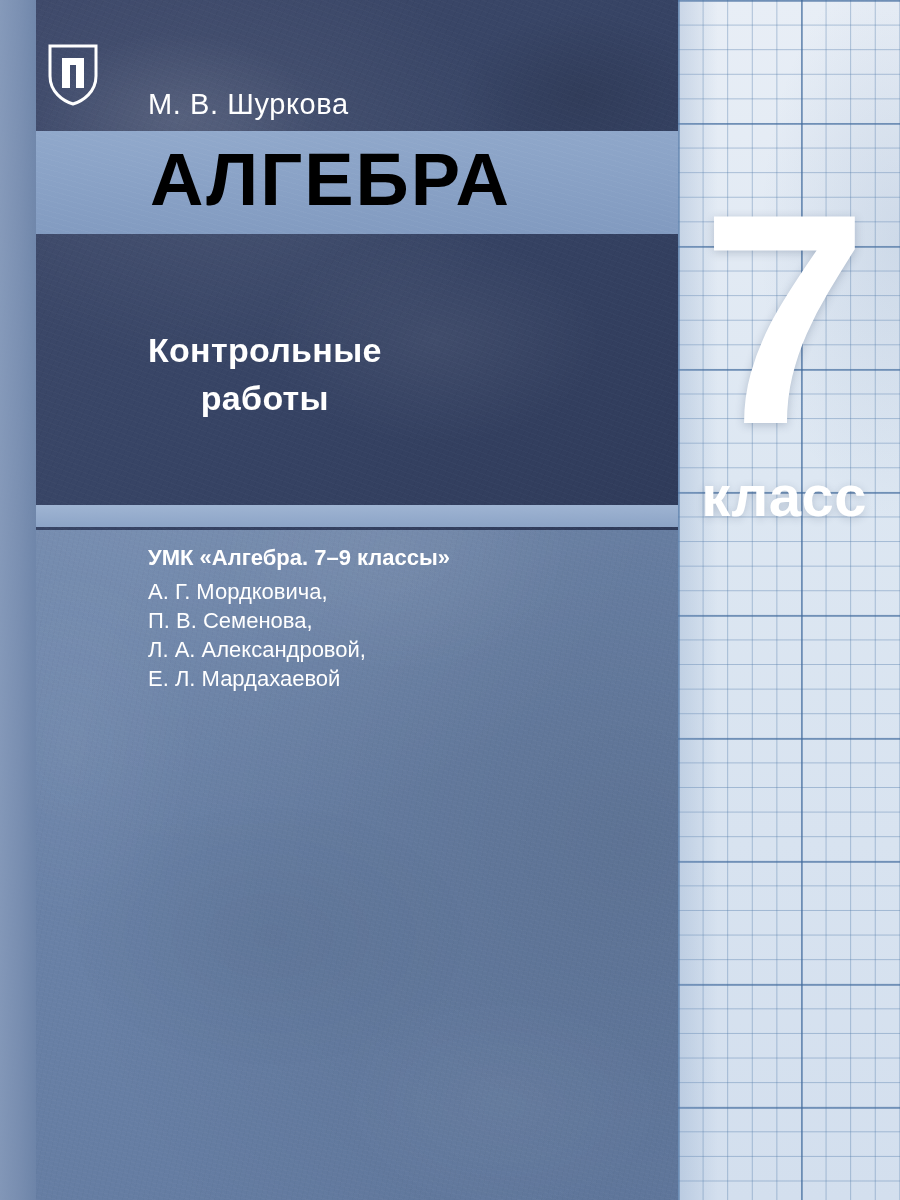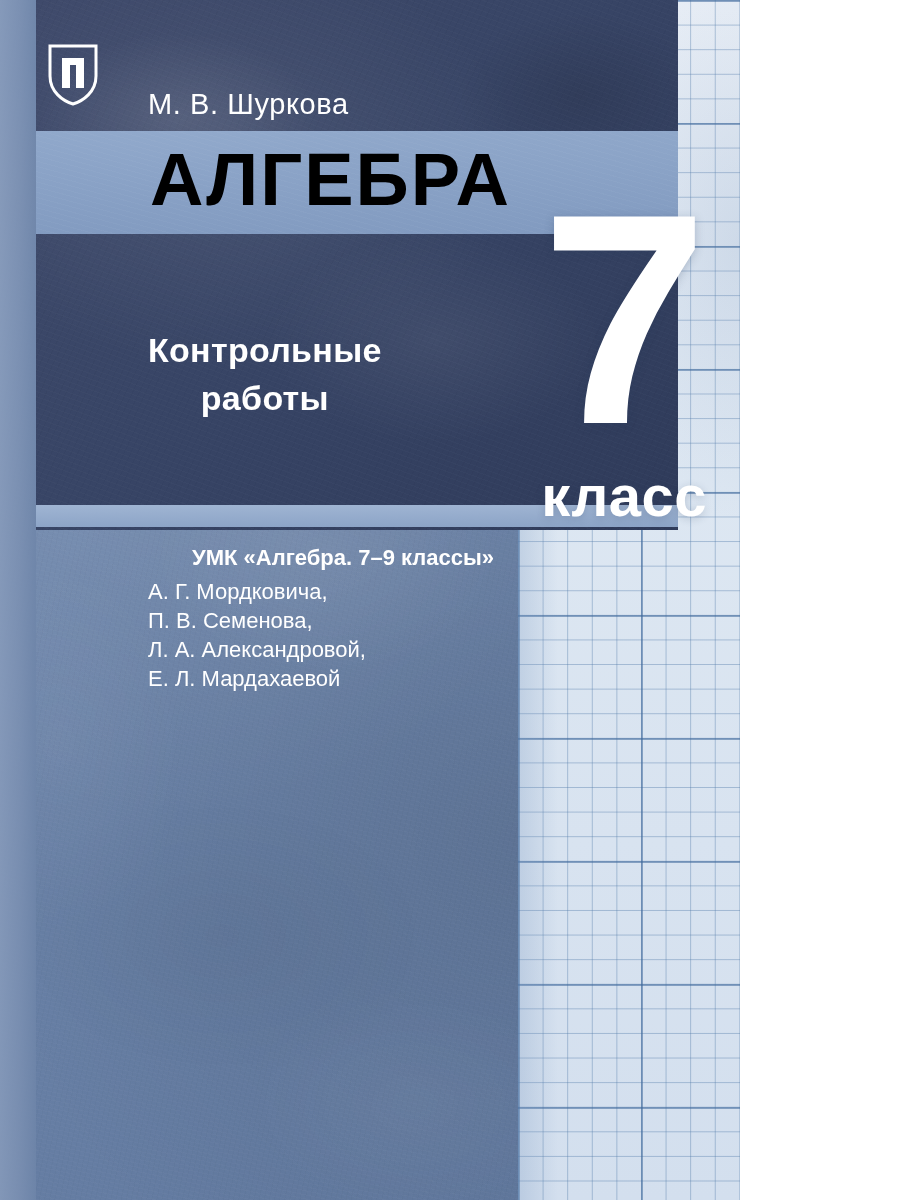--- a/index.html
+++ b/index.html
@@ -7,21 +7,21 @@
     margin: 0;
     padding: 0;
     background: #ffffff;
   }
   body {
     font-family: "Liberation Sans", sans-serif;
   }
 
   .cover {
     position: relative;
-    width: 740px;
+    width: 900px;
     height: 1200px;
     overflow: hidden;
     background: #6d86ab;
   }
 
   
   .bg-base {
     position: absolute;
     inset: 0;
     background:
@@ -208,21 +208,20 @@
   }
 
   .umk {
     position: absolute;
     left: 148px;
     top: 545px;
     color: #ffffff;
     font-size: 22px;
     font-weight: 700;
     white-space: nowrap;
-    margin-left: 44px;
   }
   .authors-list {
     position: absolute;
     left: 148px;
     top: 577px;
     color: #ffffff;
     font-size: 22px;
     font-weight: 400;
     line-height: 29px;
   }

